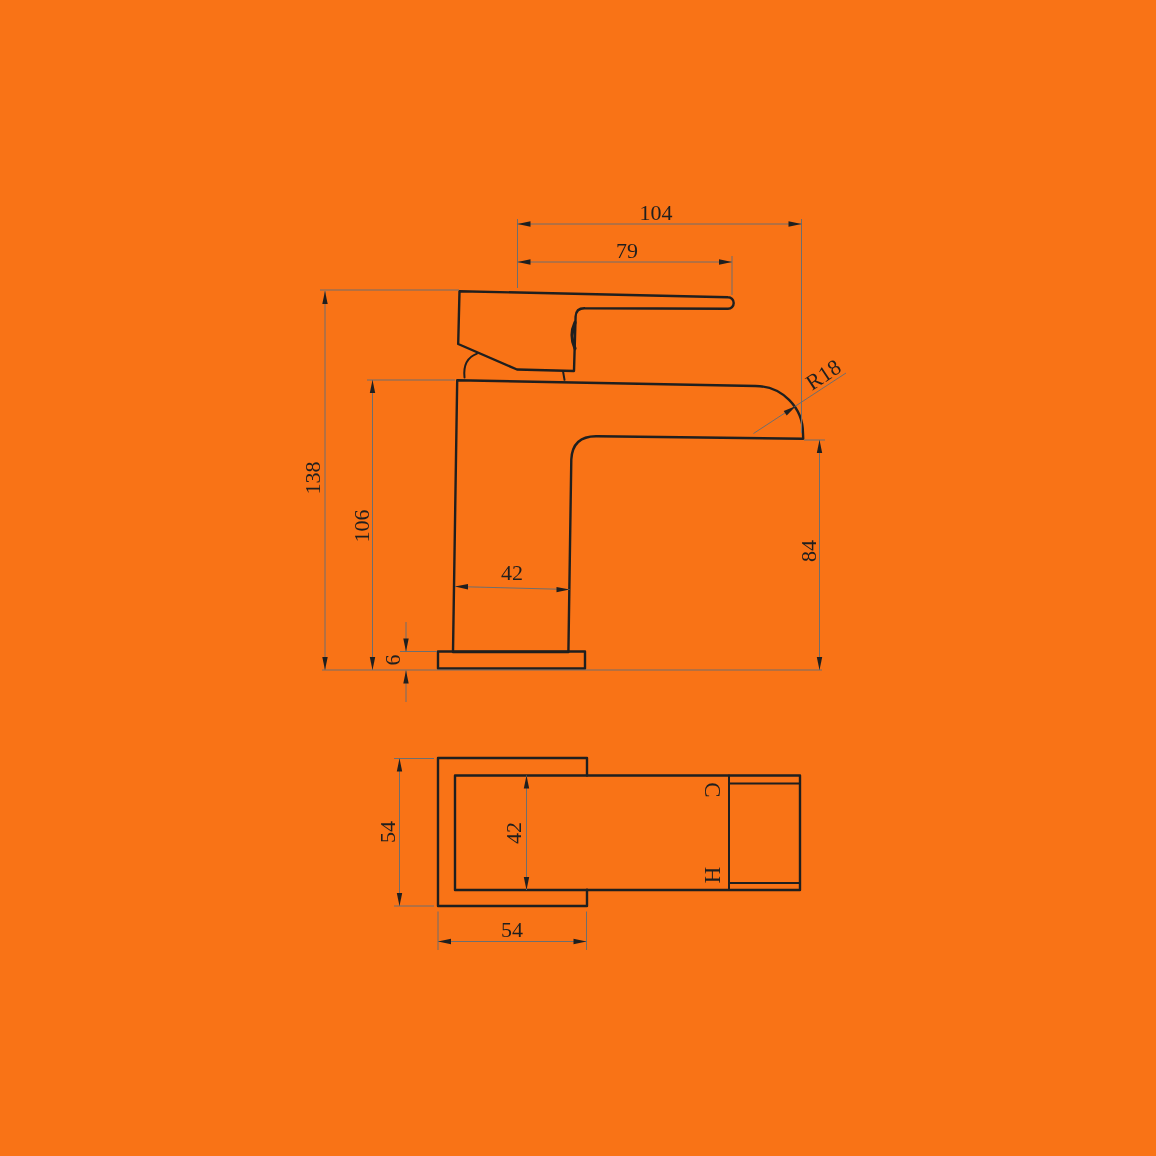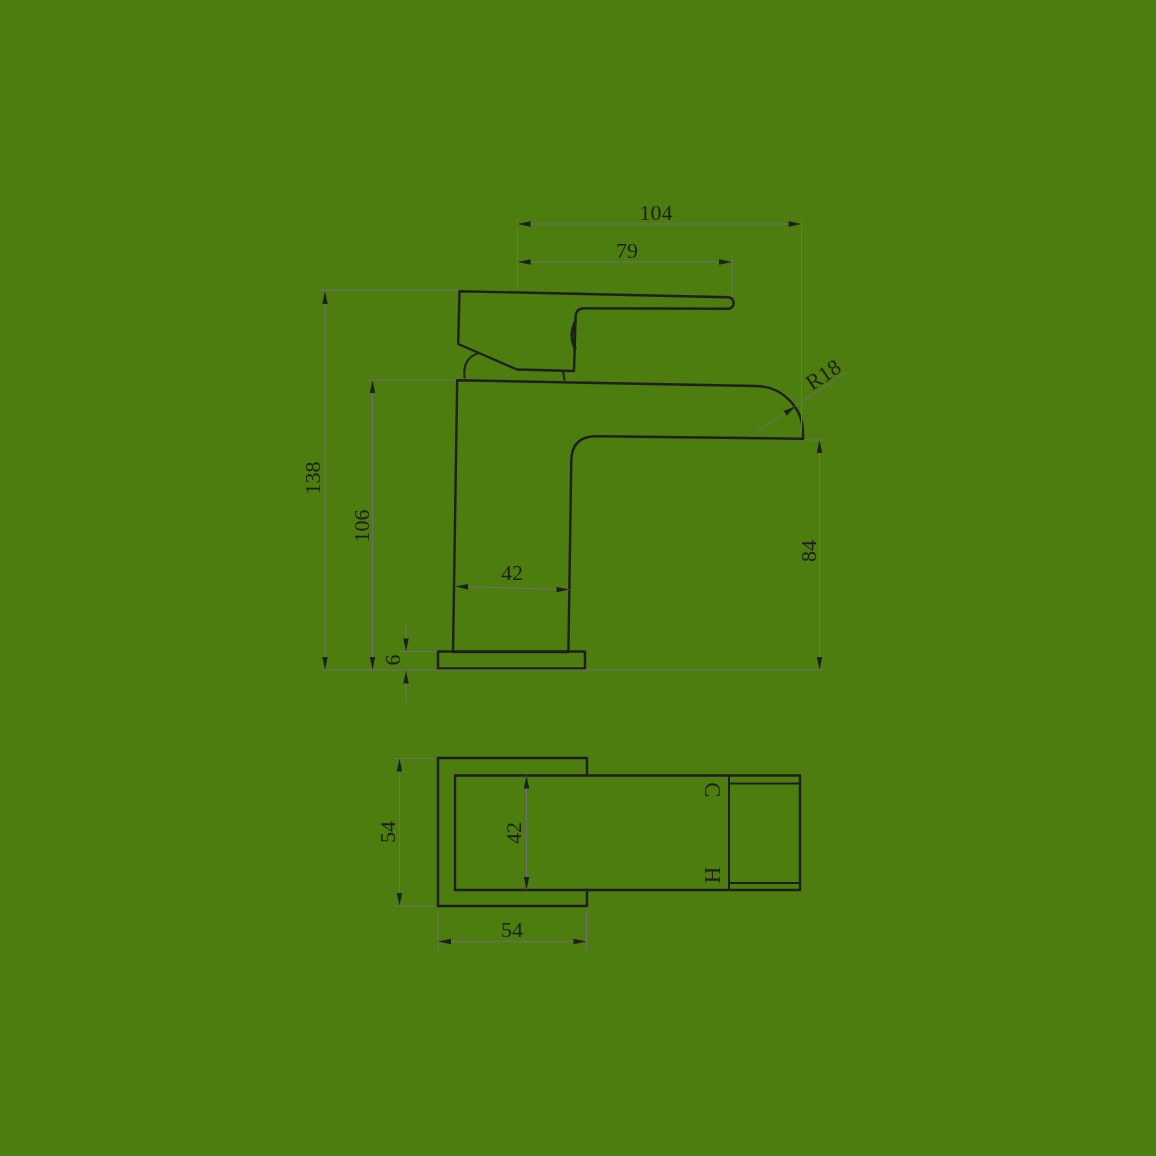--- a/index.html
+++ b/index.html
@@ -3,21 +3,21 @@
 <meta charset="utf-8">
 <style>
   html, body {
     margin: 0;
     padding: 0;
     background: #ffffff;
   }
   .page {
     width: 1156px;
     height: 1156px;
-    background: #4d7c0f;
+    background: #f97316;
     position: relative;
     overflow: hidden;
   }
   svg { display: block; }
   .obj {
     fill: none;
     stroke: #1f1f1f;
     stroke-width: 2.4;
     stroke-linejoin: round;
     stroke-linecap: round;

